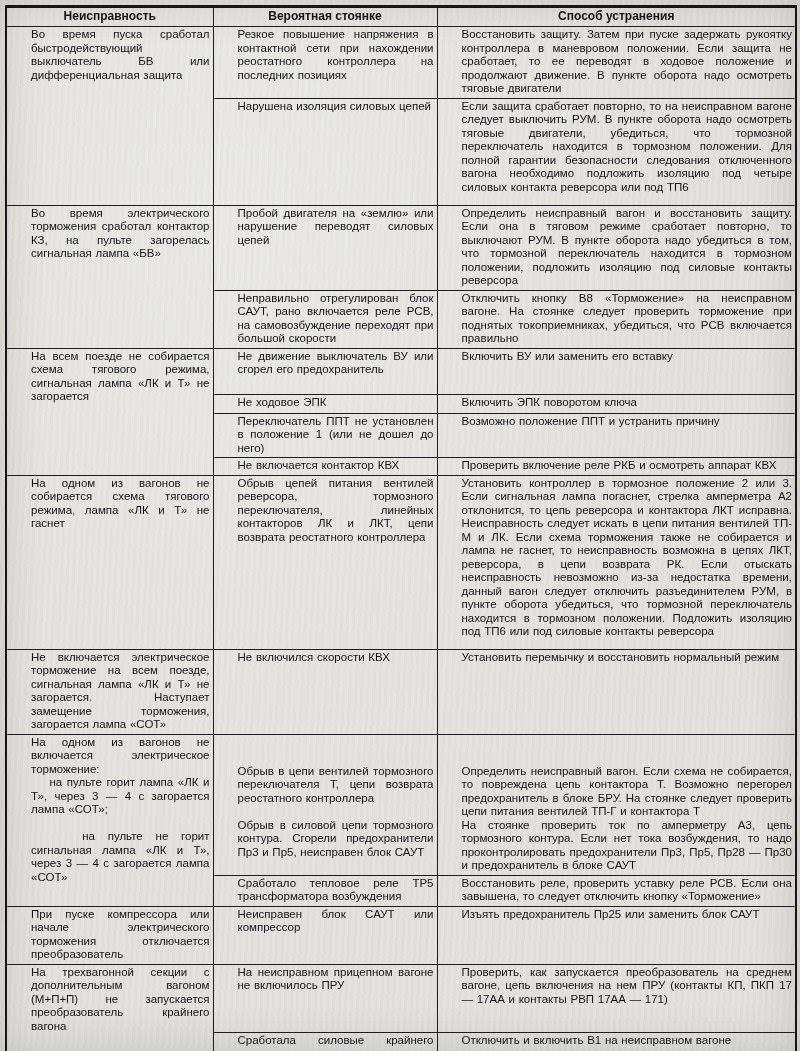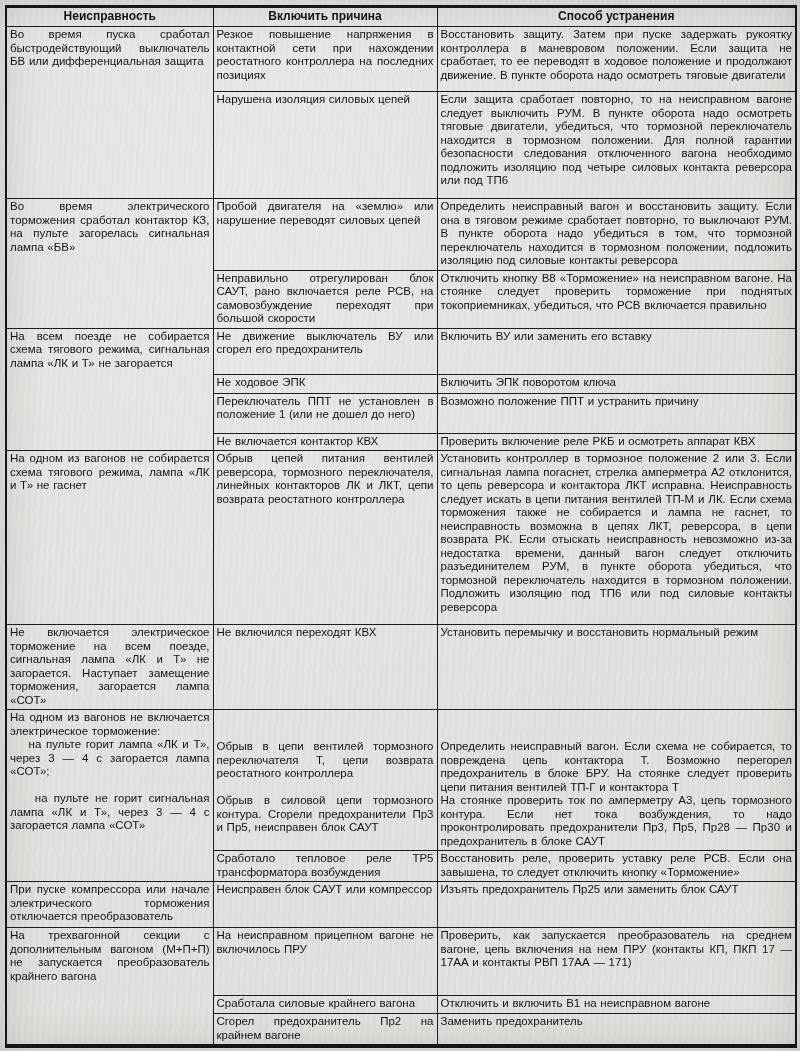--- a/index.html
+++ b/index.html
@@ -50,37 +50,38 @@
     font-weight: bold;
     text-align: center;
     font-size: 12px;
     padding: 2px 2px 3px 2px;
     line-height: 13px;
   }
   td {
     text-align: justify;
     white-space: pre-line;
     word-spacing: 0.5px;
+    padding-left: 24px;
   }
   td.pad-top { padding-top: 30px; }
 </style>
 </head>
 <body>
 
 <div class="scan-page">
   <table class="trouble">
     <colgroup>
       <col class="c1">
         <col class="c2">
         <col class="c3">
     </colgroup>
     <thead>
       <tr style="height:18px">
         <th>Неисправность</th>
-        <th>Включить причина</th>
+        <th>Вероятная стоянке</th>
         <th>Способ устранения</th>
       </tr>
     </thead>
     <tbody>
       <tr style="height:65px">
         <td rowspan="2">Во время пуска сработал быстродействующий выключатель БВ или дифференциальная защита</td>
         <td>Резкое повышение напряжения в контактной сети при нахождении реостатного контроллера на последних позициях</td>
         <td>Восстановить защиту. Затем при пуске задержать рукоятку контроллера в маневровом положении. Если защита не сработает, то ее переводят в ходовое положение и продолжают движение. В пункте оборота надо осмотреть тяговые двигатели</td>
       </tr>
       <tr style="height:107px">
@@ -117,21 +118,21 @@
       </tr>
 
       <tr style="height:174px">
         <td>На одном из вагонов не собирается схема тягового режима, лампа «ЛК и Т» не гаснет</td>
         <td>Обрыв цепей питания вентилей реверсора, тормозного переключателя, линейных контакторов ЛК и ЛКТ, цепи возврата реостатного контроллера</td>
         <td>Установить контроллер в тормозное положение 2 или 3. Если сигнальная лампа погаснет, стрелка амперметра А2 отклонится, то цепь реверсора и контактора ЛКТ исправна. Неисправность следует искать в цепи питания вентилей ТП-М и ЛК. Если схема торможения также не собирается и лампа не гаснет, то неисправность возможна в цепях ЛКТ, реверсора, в цепи возврата РК. Если отыскать неисправность невозможно из-за недостатка времени, данный вагон следует отключить разъединителем РУМ, в пункте оборота убедиться, что тормозной переключатель находится в тормозном положении. Подложить изоляцию под ТП6 или под силовые контакты реверсора</td>
       </tr>
 
       <tr style="height:74px">
         <td>Не включается электрическое торможение на всем поезде, сигнальная лампа «ЛК и Т» не загорается. Наступает замещение торможения, загорается лампа «СОТ»</td>
-        <td>Не включился переходят КВХ</td>
+        <td>Не включился скорости КВХ</td>
         <td>Установить перемычку и восстановить нормальный режим</td>
       </tr>
 
       <tr style="height:135px">
         <td rowspan="2">На одном из вагонов не включается электрическое торможение:
 &nbsp;&nbsp;&nbsp;&nbsp;на пульте горит лампа «ЛК и Т», через 3 — 4 с загорается лампа «СОТ»;
 
 &nbsp;&nbsp;&nbsp;&nbsp;на пульте не горит сигнальная лампа «ЛК и Т», через 3 — 4 с загорается лампа «СОТ»</td>
         <td class="pad-top">Обрыв в цепи вентилей тормозного переключателя Т, цепи возврата реостатного контроллера
 

